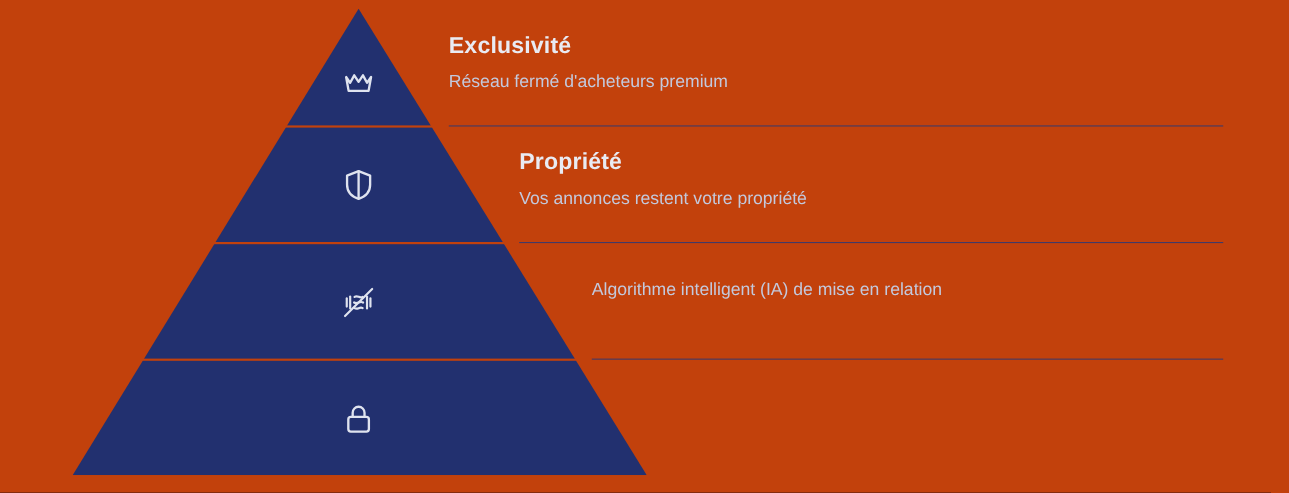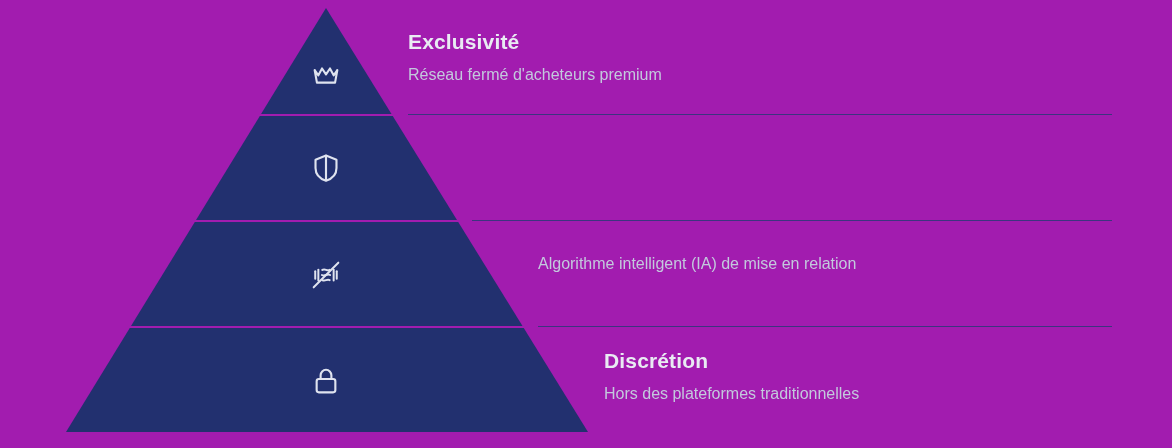--- a/index.html
+++ b/index.html
@@ -10,21 +10,21 @@
     width: 1172px;
     height: 448px;
     background: #000417;
     font-family: "Liberation Sans", sans-serif;
     overflow: hidden;
   }
   #stage {
     position: relative;
     width: 1172px;
     height: 448px;
-    background: #a21caf;
+    background: #c2410c;
   }
 
   
   #pyramid-layer {
     position: absolute;
     left: 0;
     top: 0;
     width: 1172px;
     height: 448px;
   }
@@ -127,23 +127,23 @@
       <rect x="5.4" y="10.6" width="13.2" height="9.4" rx="1.6"></rect>
       <path d="M8.2 10.6 V7.9 a3.8 3.8 0 0 1 7.6 0 v2.7"></path>
     </svg>
   </div>
 
   <div class="tier-text" style="left:408px; top:30px;">
     <div class="tier-title">Exclusivité</div>
     <div class="tier-sub">Réseau fermé d'acheteurs premium</div>
   </div>
 
+  <div class="tier-text" style="left:472px; top:136px;">
+    <div class="tier-title">Propriété</div>
+    <div class="tier-sub">Vos annonces restent votre propriété</div>
+  </div>
 
   <div class="tier-text" style="left:538px; top:242px;">
     <div class="tier-sub">Algorithme intelligent (IA) de mise en relation</div>
   </div>
 
-  <div class="tier-text" style="left:604px; top:349px;">
-    <div class="tier-title">Discrétion</div>
-    <div class="tier-sub">Hors des plateformes traditionnelles</div>
-  </div>
 
 </div>
 
 </body></html>

